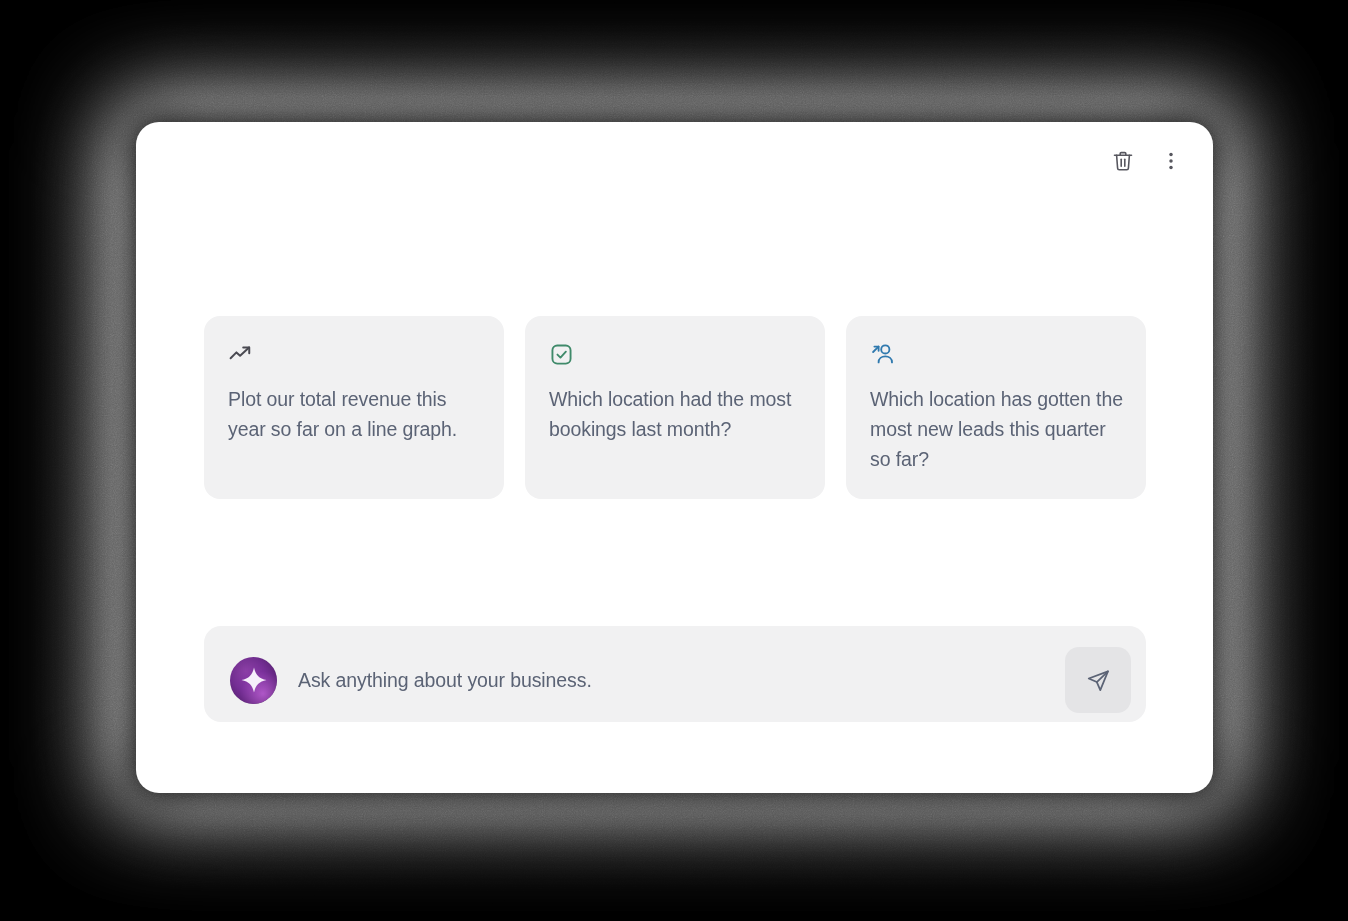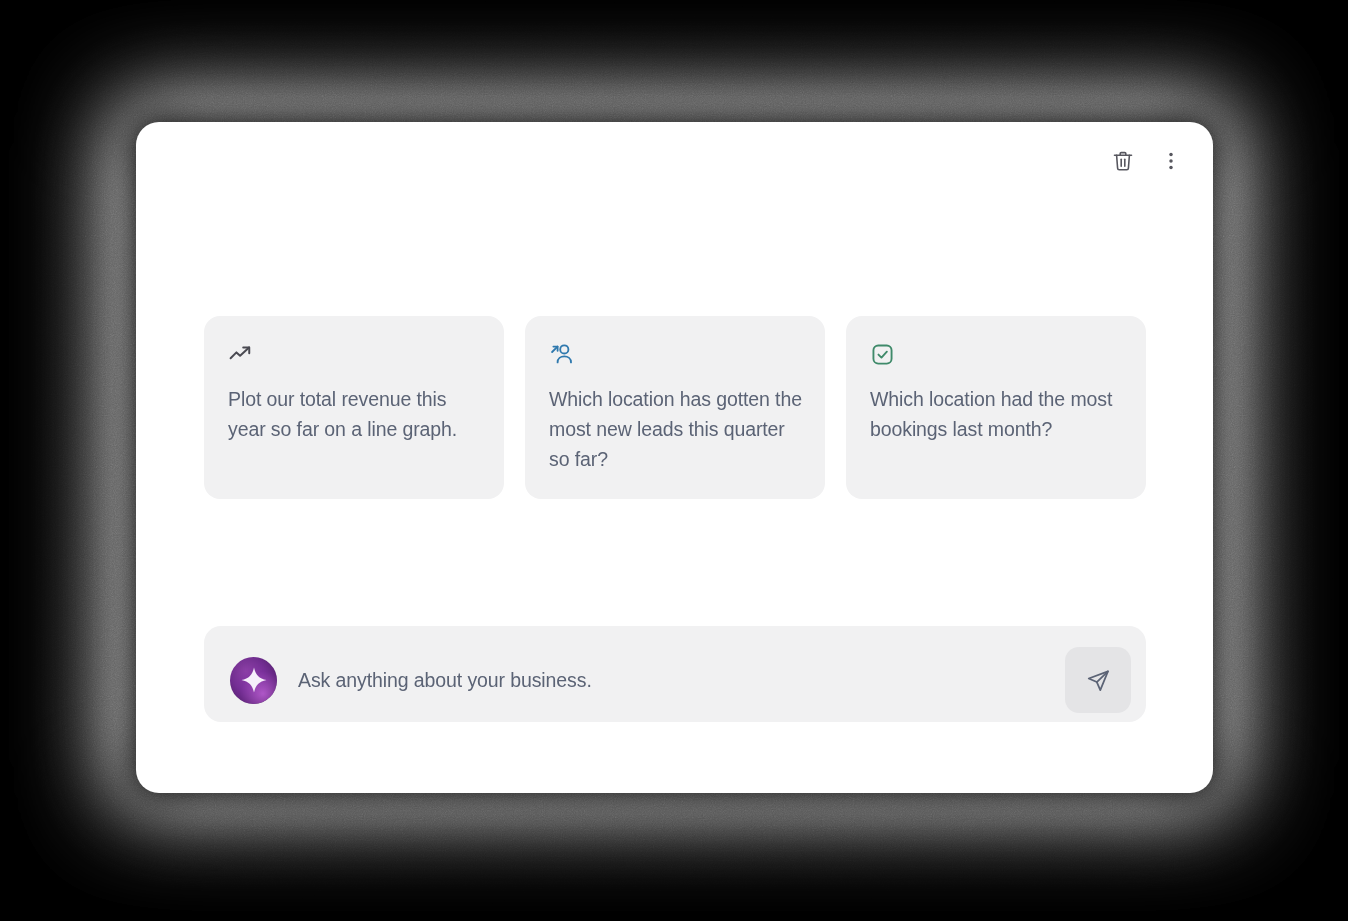--- a/index.html
+++ b/index.html
@@ -237,38 +237,38 @@
         <svg width="25" height="25" viewBox="0 0 24 24" fill="none" stroke="#4a4a52" stroke-width="1.9" stroke-linecap="round" stroke-linejoin="round">
           <polyline points="2.5,15.6 8.1,10 11.6,13.2 20.2,5.2"></polyline>
           <polyline points="14.6,5.2 20.4,5.2 20.4,10.8"></polyline>
         </svg>
       </span>
       <div class="card-text">Plot our total revenue this year so far on a line graph.</div>
     </div>
 
     <div class="suggestion-card">
       <span class="card-icon">
+        <svg width="25" height="25" viewBox="0 0 24 24" fill="none" stroke="#3f8a6a" stroke-width="1.8" stroke-linecap="round" stroke-linejoin="round">
+          <rect x="3.3" y="3.3" width="17.4" height="17.4" rx="4.6"></rect>
+          <polyline points="8.1,12.1 11.0,15.0 16.2,9.3"></polyline>
+        </svg>
+      </span>
+      <div class="card-text">Which location had the most bookings last month?</div>
+    </div>
+
+    <div class="suggestion-card">
+      <span class="card-icon">
         <svg width="26" height="26" viewBox="0 0 26 26" fill="none" stroke="#2f79ae" stroke-width="1.85" stroke-linecap="round" stroke-linejoin="round">
           <circle cx="15.3" cy="8.4" r="4.1"></circle>
           <path d="M8.6 21.4c0-3.7 3.0-6.0 6.7-6.0s6.7 2.3 6.7 6.0"></path>
           <path d="M3.1 11.0l5.4-5.4"></path>
           <polyline points="4.4,5.6 8.6,5.6 8.6,9.8"></polyline>
         </svg>
       </span>
       <div class="card-text">Which location has gotten the most new leads this quarter so far?</div>
-    </div>
-
-    <div class="suggestion-card">
-      <span class="card-icon">
-        <svg width="25" height="25" viewBox="0 0 24 24" fill="none" stroke="#3f8a6a" stroke-width="1.8" stroke-linecap="round" stroke-linejoin="round">
-          <rect x="3.3" y="3.3" width="17.4" height="17.4" rx="4.6"></rect>
-          <polyline points="8.1,12.1 11.0,15.0 16.2,9.3"></polyline>
-        </svg>
-      </span>
-      <div class="card-text">Which location had the most bookings last month?</div>
     </div>
 
   </div>
 
   <div class="composer">
     <span class="ai-avatar">
       <svg width="30" height="30" viewBox="0 0 32 32">
         <path d="M16 2.6 C17.5 10.4 21.6 14.5 29.4 16 C21.6 17.5 17.5 21.6 16 29.4 C14.5 21.6 10.4 17.5 2.6 16 C10.4 14.5 14.5 10.4 16 2.6 Z" fill="#f6eefb"></path>
       </svg>
     </span>

